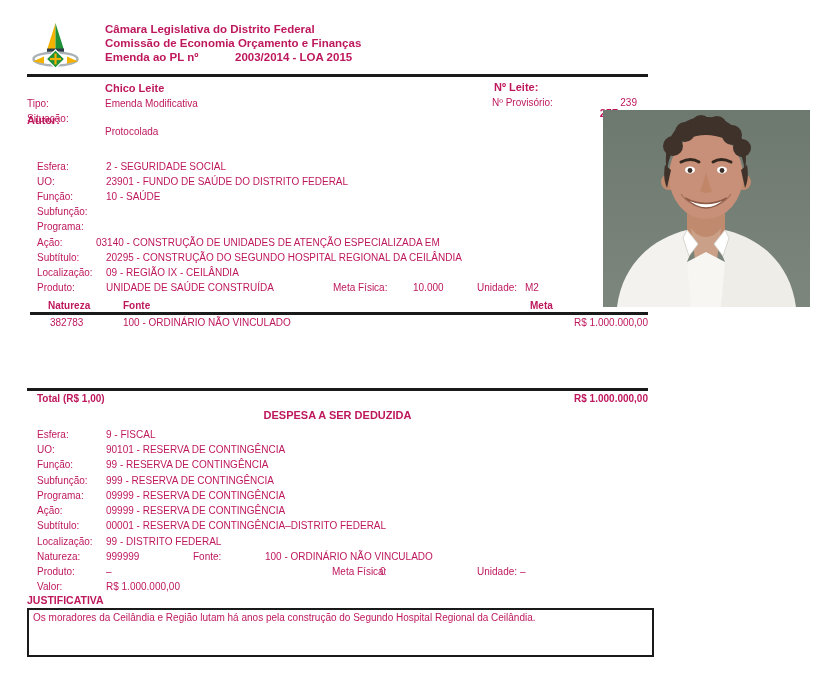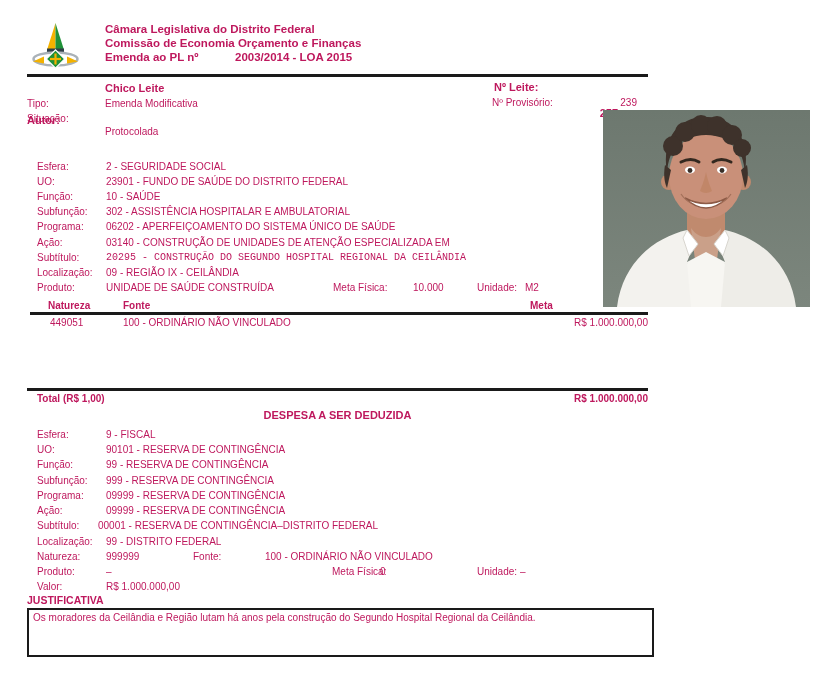--- a/index.html
+++ b/index.html
@@ -106,44 +106,42 @@
   </svg>
 
 
   <div class="abs f10" style="left:37px;top:161px;">Esfera:</div>
   <div class="abs f10" style="left:106px;top:161px;">2 - SEGURIDADE SOCIAL</div>
   <div class="abs f10" style="left:37px;top:176px;">UO:</div>
   <div class="abs f10" style="left:106px;top:176px;">23901 - FUNDO DE SAÚDE DO DISTRITO FEDERAL</div>
   <div class="abs f10" style="left:37px;top:191px;">Função:</div>
   <div class="abs f10" style="left:106px;top:191px;">10 - SAÚDE</div>
   <div class="abs f10" style="left:37px;top:206px;">Subfunção:</div>
-  <div class="abs f10" style="left:106px;top:206px;">302 - ASSISTÊNCIA HOSPITALAR E AMBULATORIAL</div>
   <div class="abs f10" style="left:37px;top:221px;">Programa:</div>
-  <div class="abs f10" style="left:106px;top:221px;">06202 - APERFEIÇOAMENTO DO SISTEMA ÚNICO DE SAÚDE</div>
   <div class="abs f10" style="left:37px;top:237px;">Ação:</div>
-  <div class="abs f10" style="left:106px;top:237px;">03140 - CONSTRUÇÃO DE UNIDADES DE ATENÇÃO ESPECIALIZADA EM</div>
+  <div class="abs f10" style="left:96px;top:237px;">03140 - CONSTRUÇÃO DE UNIDADES DE ATENÇÃO ESPECIALIZADA EM</div>
   <div class="abs f10" style="left:37px;top:252px;">Subtítulo:</div>
-  <div class="abs f10" style="left:106px;top:252px;font-family:Liberation Mono, monospace;">20295 - CONSTRUÇÃO DO SEGUNDO HOSPITAL REGIONAL DA CEILÂNDIA</div>
+  <div class="abs f10" style="left:106px;top:252px;">20295 - CONSTRUÇÃO DO SEGUNDO HOSPITAL REGIONAL DA CEILÂNDIA</div>
   <div class="abs f10" style="left:37px;top:267px;">Localização:</div>
   <div class="abs f10" style="left:106px;top:267px;">09 - REGIÃO IX - CEILÂNDIA</div>
 
   <div class="abs f10" style="left:37px;top:282px;">Produto:</div>
   <div class="abs f10" style="left:106px;top:282px;">UNIDADE DE SAÚDE CONSTRUÍDA</div>
   <div class="abs f10" style="left:333px;top:282px;">Meta Física:</div>
   <div class="abs f10" style="left:413px;top:282px;">10.000</div>
   <div class="abs f10" style="left:477px;top:282px;">Unidade:</div>
   <div class="abs f10" style="left:525px;top:282px;">M2</div>
 
   <div class="abs b f10" style="left:48px;top:300px;">Natureza</div>
   <div class="abs b f10" style="left:123px;top:300px;text-align:center;">Fonte</div>
   <div class="abs b f10" style="left:530px;top:300px;">Meta</div>
   <div class="rule" style="left:30px;top:312px;width:618px;height:2.5px;"></div>
 
   <div>
-    <div class="abs f10" style="left:50px;top:317px;">449051</div>
+    <div class="abs f10" style="left:50px;top:317px;">382783</div>
     <div class="abs f10" style="left:123px;top:317px;">100 - ORDINÁRIO NÃO VINCULADO</div>
     <div class="abs f10 right" style="left:480px;top:317px;width:168px;">R$ 1.000.000,00</div>
   </div>
 
   <div class="rule" style="left:27px;top:388px;width:621px;height:2.5px;"></div>
   <div class="abs b f10" style="left:37px;top:393px;">Total (R$ 1,00)</div>
   <div class="abs b f10 right" style="left:480px;top:393px;width:168px;">R$ 1.000.000,00</div>
 
   <div class="abs b f11 center" style="left:27px;top:409px;width:621px;">DESPESA A SER DEDUZIDA</div>
 
@@ -153,21 +151,21 @@
   <div class="abs f10" style="left:106px;top:444px;">90101 - RESERVA DE CONTINGÊNCIA</div>
   <div class="abs f10" style="left:37px;top:459px;">Função:</div>
   <div class="abs f10" style="left:106px;top:459px;">99 - RESERVA DE CONTINGÊNCIA</div>
   <div class="abs f10" style="left:37px;top:475px;">Subfunção:</div>
   <div class="abs f10" style="left:106px;top:475px;">999 - RESERVA DE CONTINGÊNCIA</div>
   <div class="abs f10" style="left:37px;top:490px;">Programa:</div>
   <div class="abs f10" style="left:106px;top:490px;">09999 - RESERVA DE CONTINGÊNCIA</div>
   <div class="abs f10" style="left:37px;top:505px;">Ação:</div>
   <div class="abs f10" style="left:106px;top:505px;">09999 - RESERVA DE CONTINGÊNCIA</div>
   <div class="abs f10" style="left:37px;top:520px;">Subtítulo:</div>
-  <div class="abs f10" style="left:98px;top:520px;">00001 - RESERVA DE CONTINGÊNCIA–DISTRITO FEDERAL</div>
+  <div class="abs f10" style="left:106px;top:520px;">00001 - RESERVA DE CONTINGÊNCIA–DISTRITO FEDERAL</div>
   <div class="abs f10" style="left:37px;top:536px;">Localização:</div>
   <div class="abs f10" style="left:106px;top:536px;">99 - DISTRITO FEDERAL</div>
 
   <div class="abs f10" style="left:37px;top:551px;">Natureza:</div>
   <div class="abs f10" style="left:106px;top:551px;">999999</div>
   <div class="abs f10" style="left:193px;top:551px;">Fonte:</div>
   <div class="abs f10" style="left:265px;top:551px;">100 - ORDINÁRIO NÃO VINCULADO</div>
 
   <div class="abs f10" style="left:37px;top:566px;">Produto:</div>
   <div class="abs f10" style="left:106px;top:566px;">–</div>

